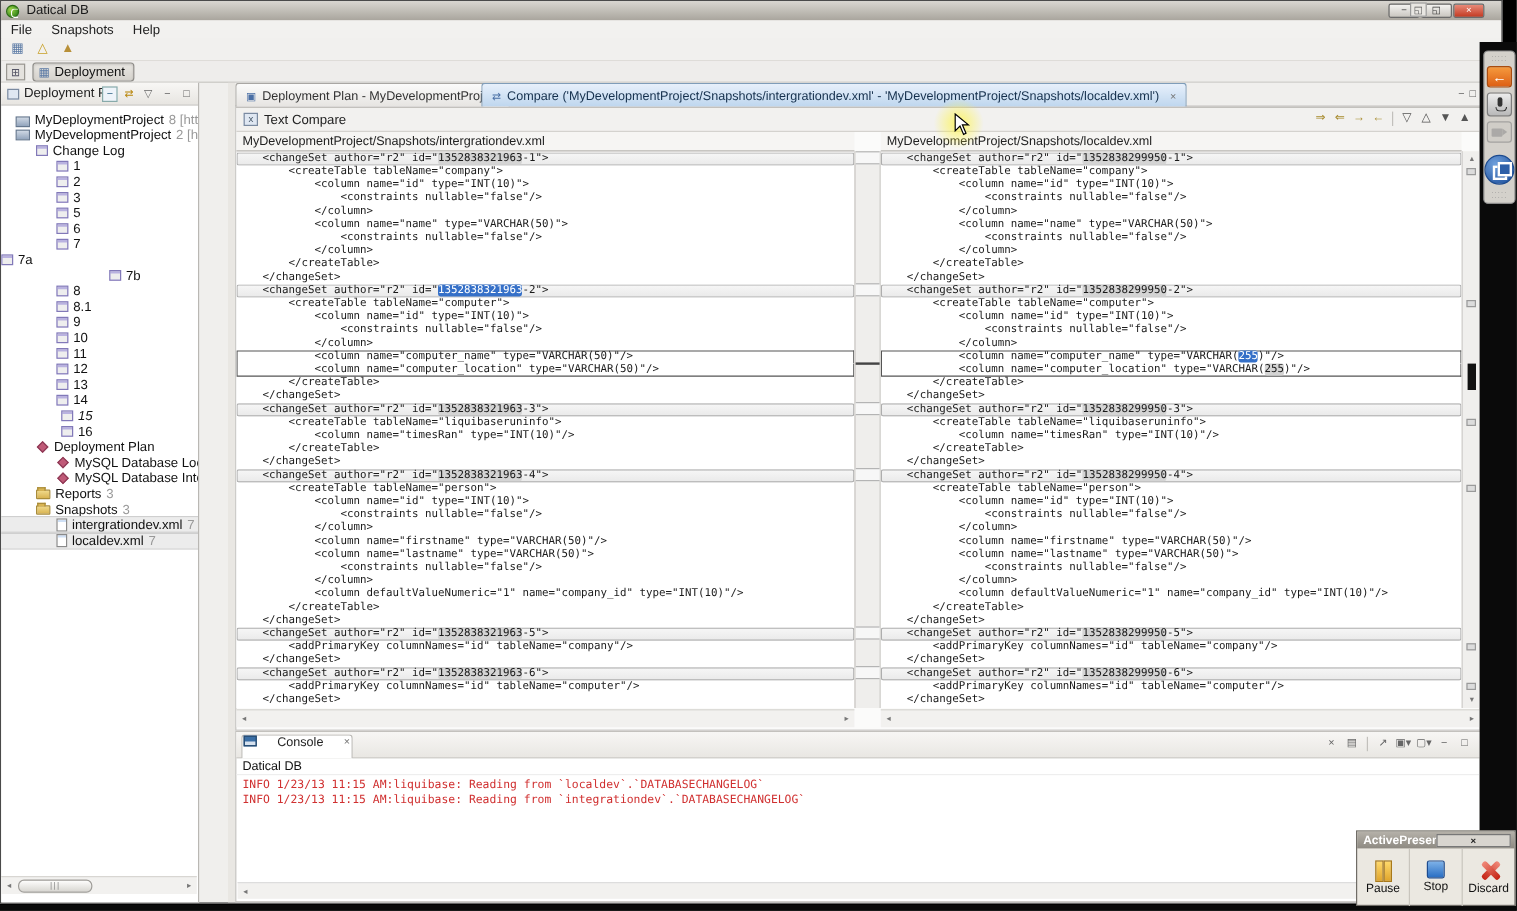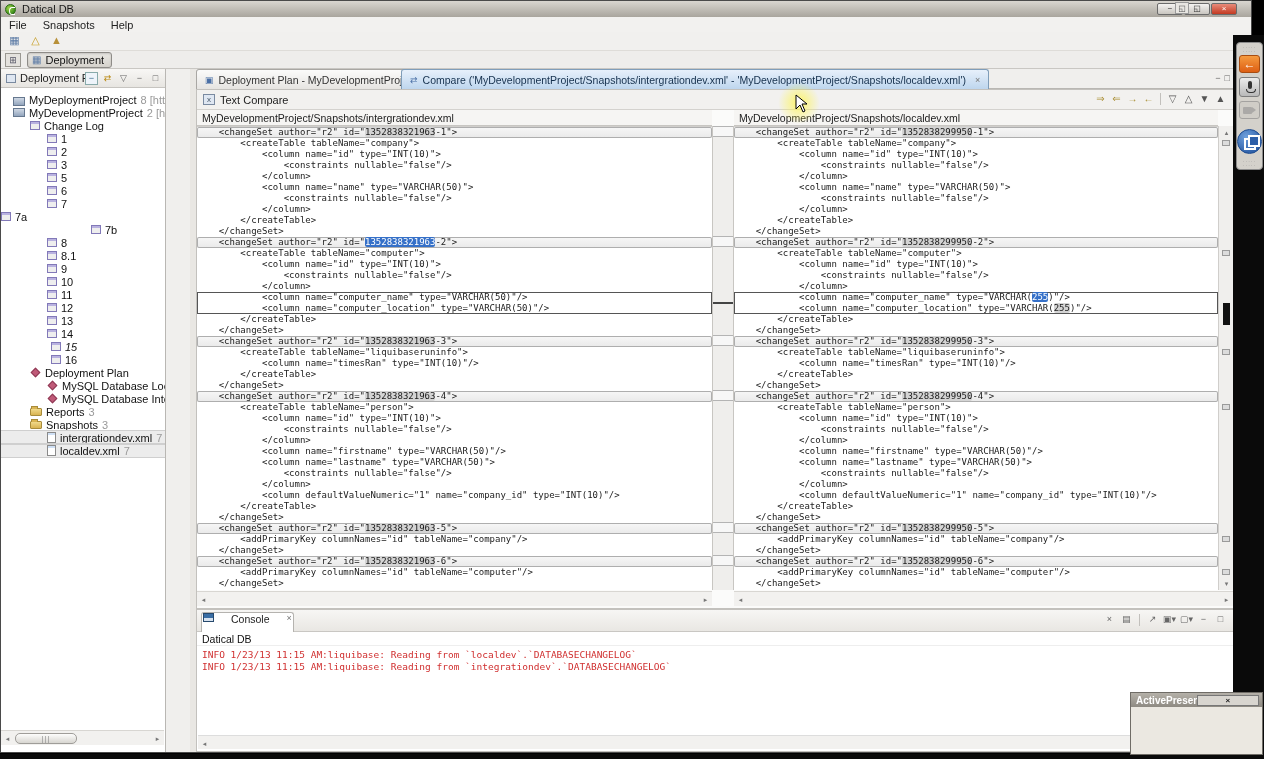--- a/index.html
+++ b/index.html
@@ -536,18 +536,32 @@
   <span class="grip">·····<br>·····</span>
   <span id="sideBtns" style="display:contents"><span class="side-btn orange">←</span><span class="side-btn mic"></span><span class="side-btn cam"></span><span class="side-btn blue"></span></span>
   <span class="grip" style="margin-top:auto">·····<br>·····</span>
 </div>
 
 <div class="recorder">
   <div class="rec-title">
     <span>ActivePresenter</span>
     <span class="rec-close">×</span>
   </div>
+  <div class="rec-body" id="recBody">
+      <div class="rec-btn">
+        <span class="ic-pause"></span>
+        <span class="rec-label">Pause</span>
+      </div>
+      <div class="rec-btn">
+        <span class="ic-stop"></span>
+        <span class="rec-label">Stop</span>
+      </div>
+      <div class="rec-btn">
+        <span class="ic-discard"></span>
+        <span class="rec-label">Discard</span>
+      </div>
+    </div>
 </div>
 
 <div class="cursor-hl"></div>
 <svg class="cursor" viewBox="0 0 14 20">
   <polygon points="1,1 1,15 5,11 8,18 10,17 7,10 12,10" fill="#fff" stroke="#000" stroke-width="1"></polygon>
 </svg>
 
 </body></html>

